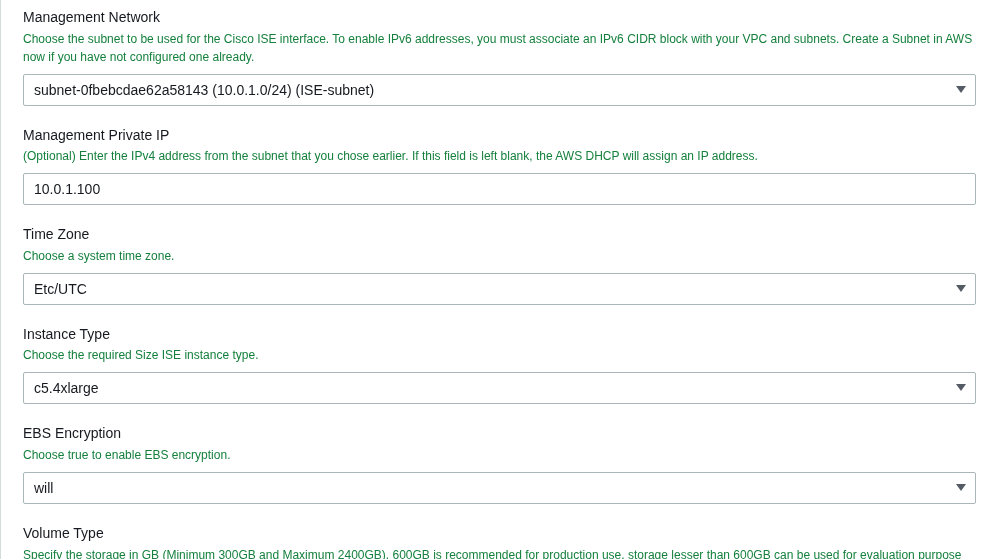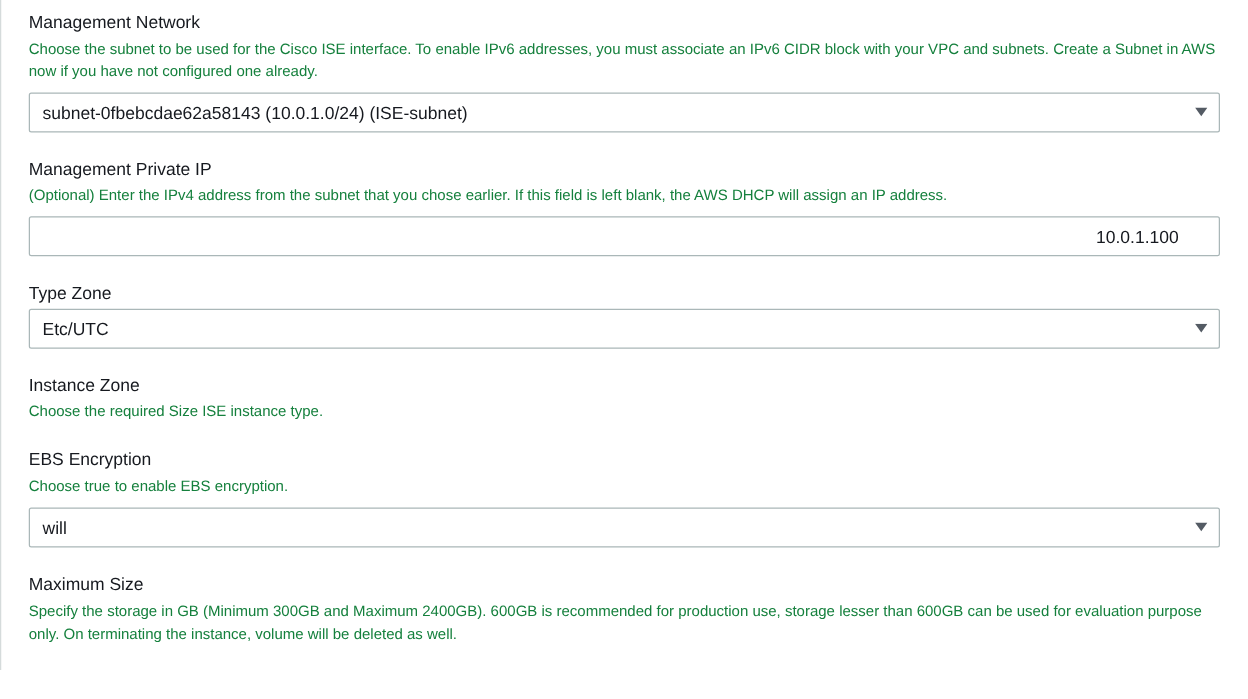--- a/index.html
+++ b/index.html
@@ -39,21 +39,20 @@
       height: 32px;
       padding: 4px 32px 4px 10px;
       font-size: 14px;
       color: #16191f;
       background: #ffffff;
       border: 1px solid #aab7b8;
       border-radius: 2px;
       outline: none;
       font-family: inherit;
       line-height: 22px;
-      text-align: right;
     }
     .select-control {
       cursor: pointer;
       text-align: left;
     }
     .select-caret {
       position: absolute;
       right: 10px;
       top: 50%;
       transform: translateY(-50%);
@@ -85,46 +84,55 @@
   </div>
 </div>
 
 <div class="field-group">
   <div class="field-label">Management Private IP</div>
   <div class="field-description">(Optional) Enter the IPv4 address from the subnet that you chose earlier. If this field is left blank, the AWS DHCP will assign an IP address.</div>
   <input type="text" class="input-control" value="10.0.1.100" style="">
 </div>
 
 <div class="field-group">
-  <div class="field-label">Type Zone</div>
+  <div class="field-label">Time Zone</div>
+  <div class="field-description">Choose a system time zone.</div>
   <div class="select-wrapper">
     <button type="button" class="select-control">Etc/UTC</button>
     <span class="select-caret">
       <svg viewBox="0 0 10 8">
           <path d="M0 0 L10 0 L5 7 Z" fill="currentColor"></path>
         </svg>
     </span>
   </div>
 </div>
 
 <div class="field-group">
-  <div class="field-label">Instance Zone</div>
+  <div class="field-label">Instance Type</div>
   <div class="field-description">Choose the required Size ISE instance type.</div>
+  <div class="select-wrapper">
+    <button type="button" class="select-control">c5.4xlarge</button>
+    <span class="select-caret">
+      <svg viewBox="0 0 10 8">
+          <path d="M0 0 L10 0 L5 7 Z" fill="currentColor"></path>
+        </svg>
+    </span>
+  </div>
 </div>
 
 <div class="field-group">
   <div class="field-label">EBS Encryption</div>
   <div class="field-description">Choose true to enable EBS encryption.</div>
   <div class="select-wrapper">
     <button type="button" class="select-control">will</button>
     <span class="select-caret">
       <svg viewBox="0 0 10 8">
           <path d="M0 0 L10 0 L5 7 Z" fill="currentColor"></path>
         </svg>
     </span>
   </div>
 </div>
 
 <div class="field-group">
-  <div class="field-label">Maximum Size</div>
+  <div class="field-label">Volume Type</div>
   <div class="field-description">Specify the storage in GB (Minimum 300GB and Maximum 2400GB). 600GB is recommended for production use, storage lesser than 600GB can be used for evaluation purpose only. On terminating the instance, volume will be deleted as well.</div>
 
 </div>
 
 </body></html>

